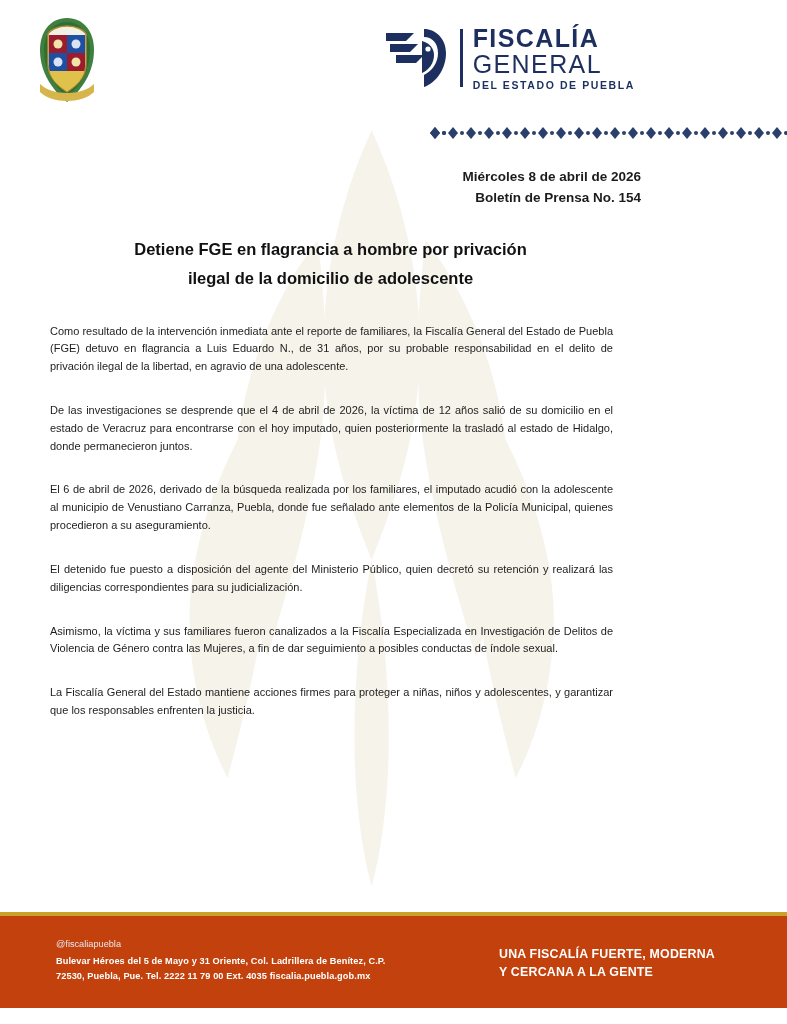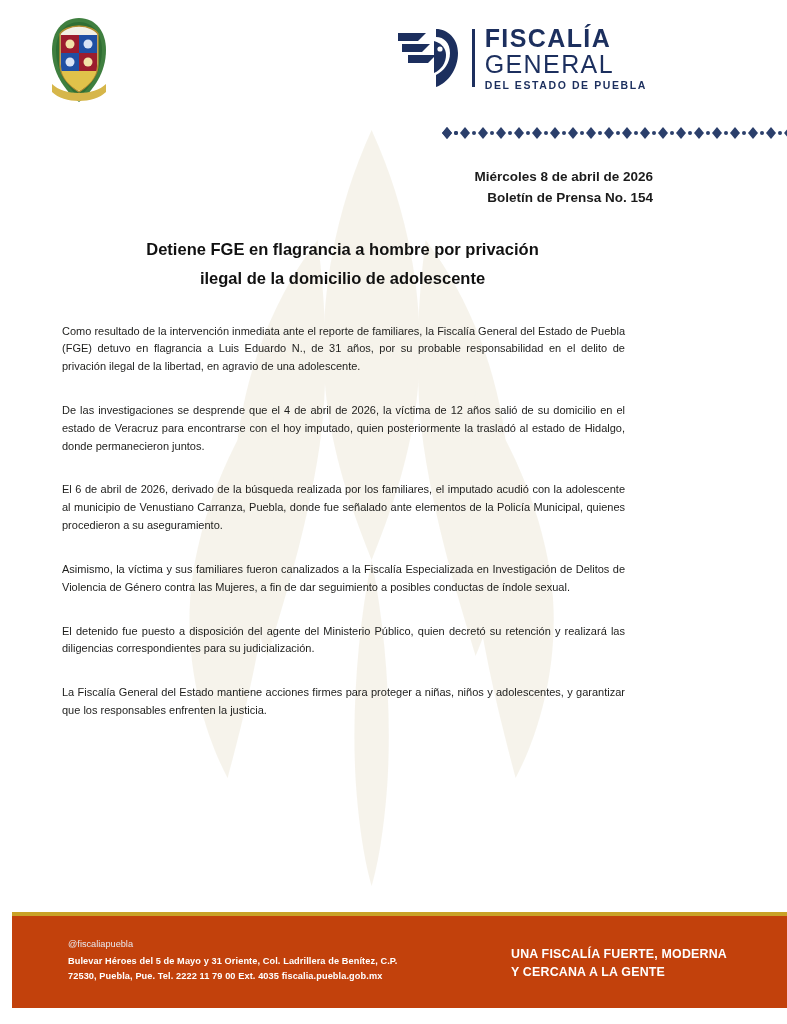--- a/index.html
+++ b/index.html
@@ -35,21 +35,20 @@
     opacity: 0.16;
   }
 
   
   .page {
     position: relative;
     z-index: 2;
     width: 661px;
     height: 1024px;
     box-sizing: border-box;
-    margin-left: 12px;
   }
   .header {
     position: relative;
     height: 125px;
   }
   .coat-of-arms {
     position: absolute;
     left: 34px;
     top: 14px;
     width: 66px;
@@ -304,22 +303,22 @@
 
   <h1 class="title">
     <span>Detiene FGE en flagrancia a hombre por privación</span>
     <span class="l2">ilegal de la domicilio de adolescente</span>
   </h1>
 
   <div class="body-copy">
     <p>Como resultado de la intervención inmediata ante el reporte de familiares, la Fiscalía General del Estado de Puebla (FGE) detuvo en flagrancia a Luis Eduardo N., de 31 años, por su probable responsabilidad en el delito de privación ilegal de la libertad, en agravio de una adolescente.</p>
     <p>De las investigaciones se desprende que el 4 de abril de 2026, la víctima de 12 años salió de su domicilio en el estado de Veracruz para encontrarse con el hoy imputado, quien posteriormente la trasladó al estado de Hidalgo, donde permanecieron juntos.</p>
     <p>El 6 de abril de 2026, derivado de la búsqueda realizada por los familiares, el imputado acudió con la adolescente al municipio de Venustiano Carranza, Puebla, donde fue señalado ante elementos de la Policía Municipal, quienes procedieron a su aseguramiento.</p>
+    <p>El detenido fue puesto a disposición del agente del Ministerio Público, quien decretó su retención y realizará las diligencias correspondientes para su judicialización.</p>
     <p>Asimismo, la víctima y sus familiares fueron canalizados a la Fiscalía Especializada en Investigación de Delitos de Violencia de Género contra las Mujeres, a fin de dar seguimiento a posibles conductas de índole sexual.</p>
-    <p>El detenido fue puesto a disposición del agente del Ministerio Público, quien decretó su retención y realizará las diligencias correspondientes para su judicialización.</p>
     <p>La Fiscalía General del Estado mantiene acciones firmes para proteger a niñas, niños y adolescentes, y garantizar que los responsables enfrenten la justicia.</p>
   </div>
 
   <div class="footer">
     <div class="footer-accent"></div>
     <div class="footer-left">
       <div class="handle">@fiscaliapuebla</div>
       <div class="addr">Bulevar Héroes del 5 de Mayo y 31 Oriente, Col. Ladrillera de Benítez, C.P.</div>
       <div class="addr">72530,  Puebla, Pue. Tel. 2222  11 79 00 Ext. 4035      fiscalia.puebla.gob.mx</div>
     </div>

